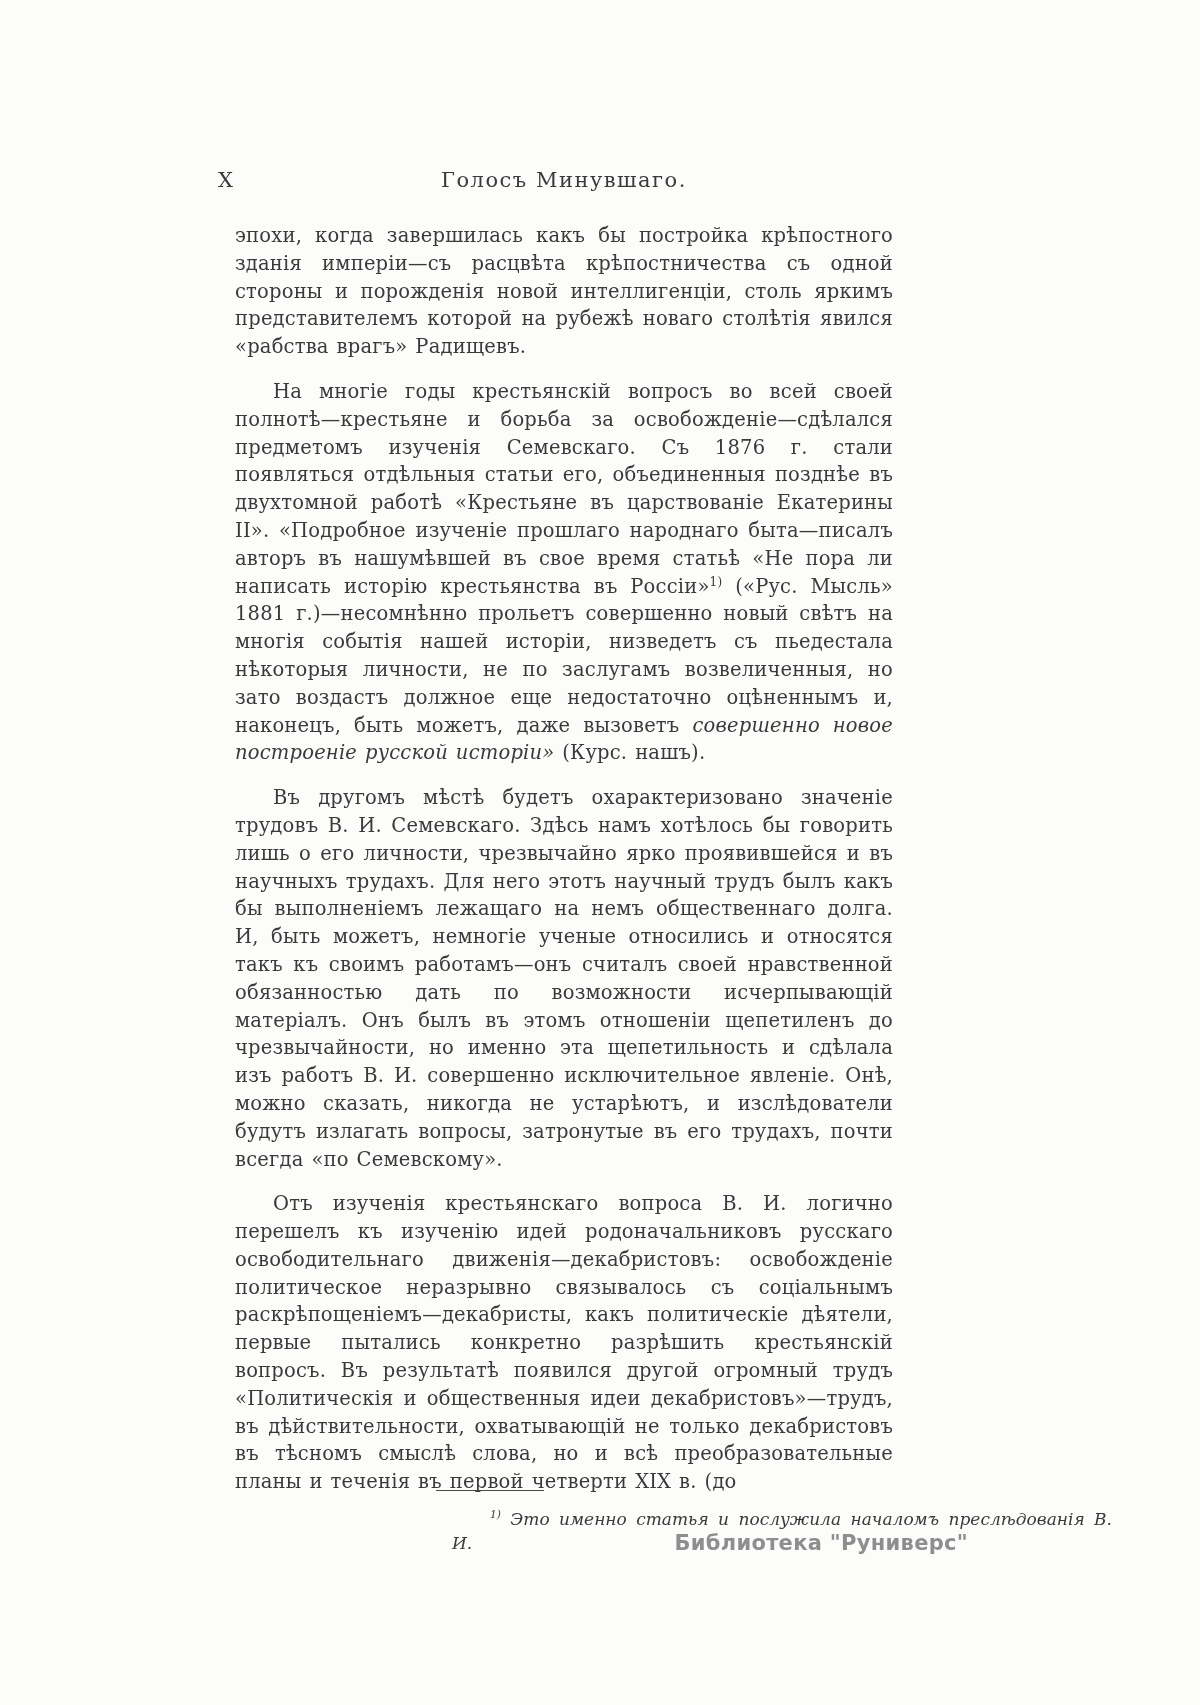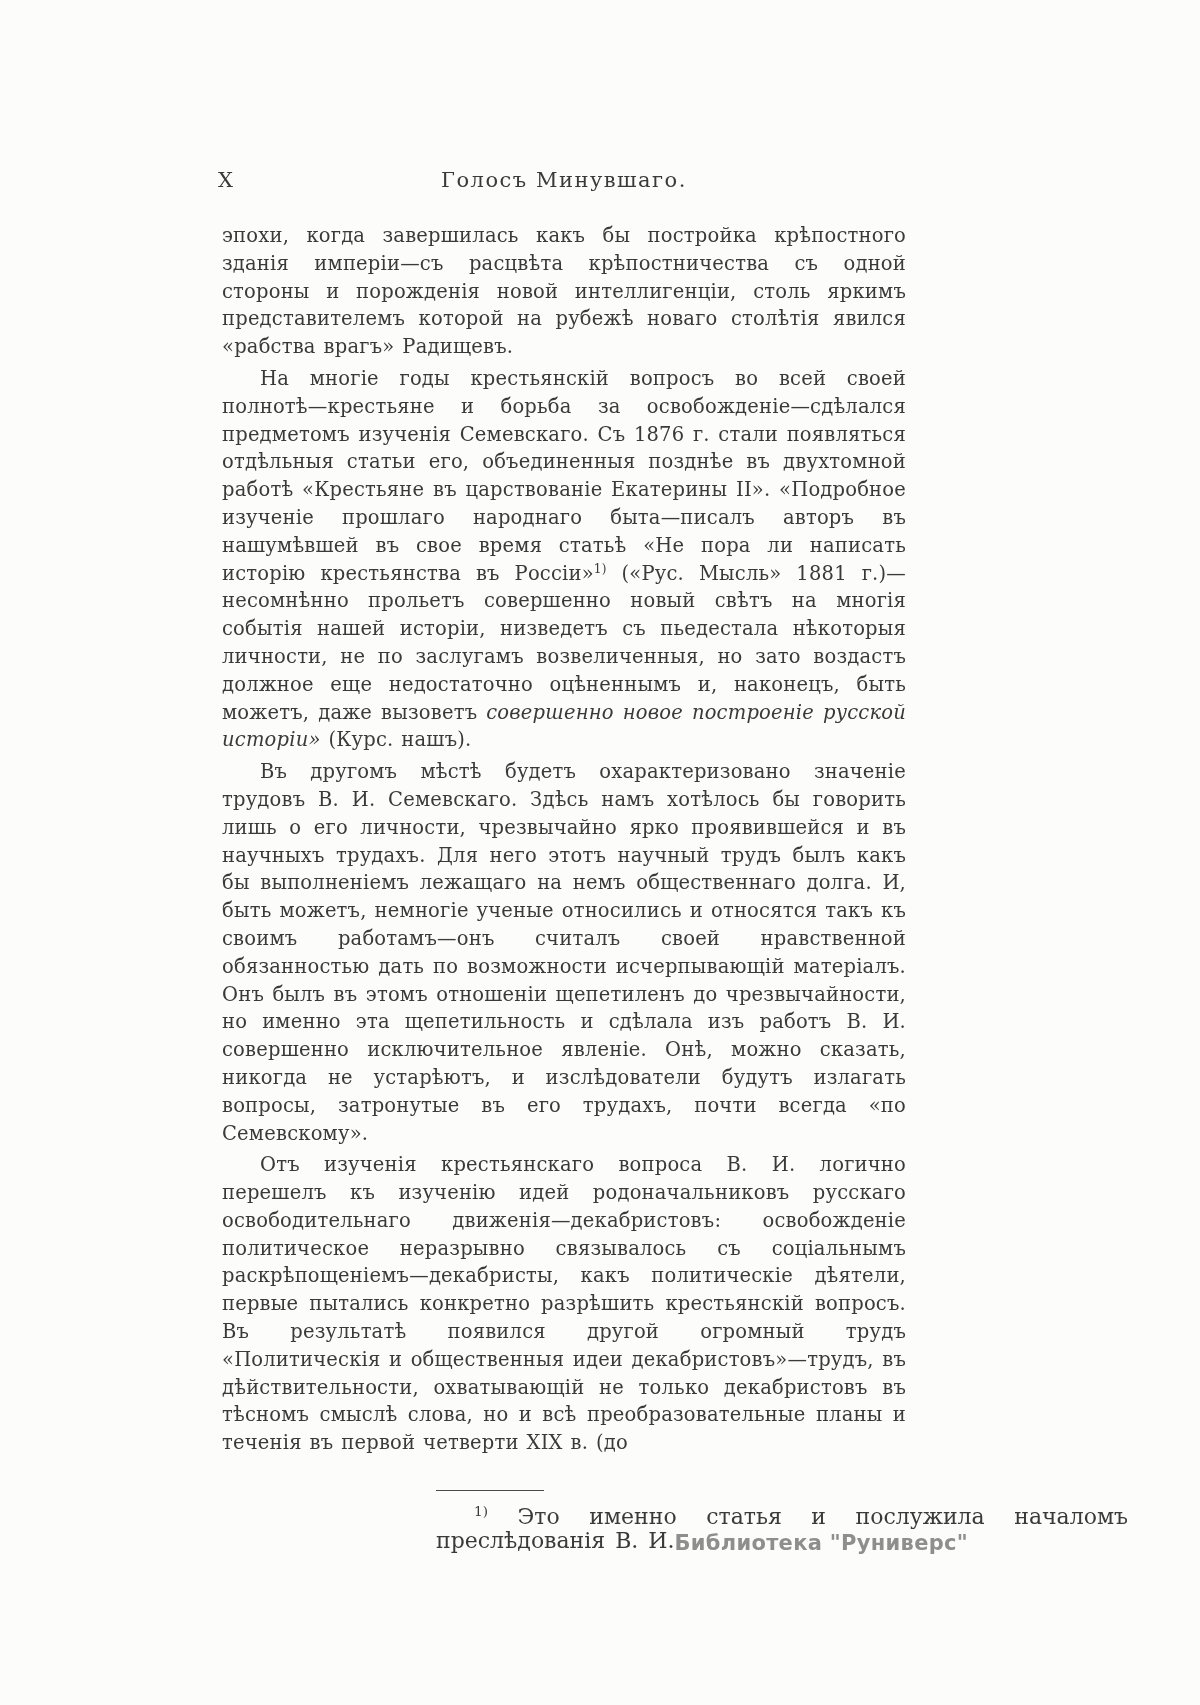--- a/index.html
+++ b/index.html
@@ -42,21 +42,21 @@
     width: 130px;
   }
   .body-text {
     font-size: 19.5px;
     line-height: 27.8px;
     text-align: justify;
     letter-spacing: 0.2px;
     word-spacing: 1.5px;
   }
   .body-text p.para {
-    margin: 4px;
+    margin: 17px;
     text-indent: 38px;
   }
   .body-text p.para.no-indent {
     text-indent: 0;
   }
   .body-text sup, .footnote sup {
     font-size: 0.62em;
     line-height: 0;
   }
   .body-text em {
@@ -68,26 +68,27 @@
     top: 1322px;
     width: 692px;
   }
   .footnote-rule {
     width: 108px;
     height: 0;
     border-top: 1.5px solid #4a4a4a;
     margin-bottom: 14px;
   }
   .footnote {
-    margin: 0;
-    font-size: 22px;
+    margin: 16px;
+    font-size: 17px;
     line-height: 24px;
     text-indent: 38px;
     text-align: justify;
     word-spacing: 3px;
+    font-style: italic;
   }
   .watermark {
     position: absolute;
     right: 232px;
     top: 1531px;
     font-family: "DejaVu Sans", sans-serif;
     font-weight: bold;
     font-size: 21px;
     color: #8e8e8e;
     letter-spacing: 0.3px;

